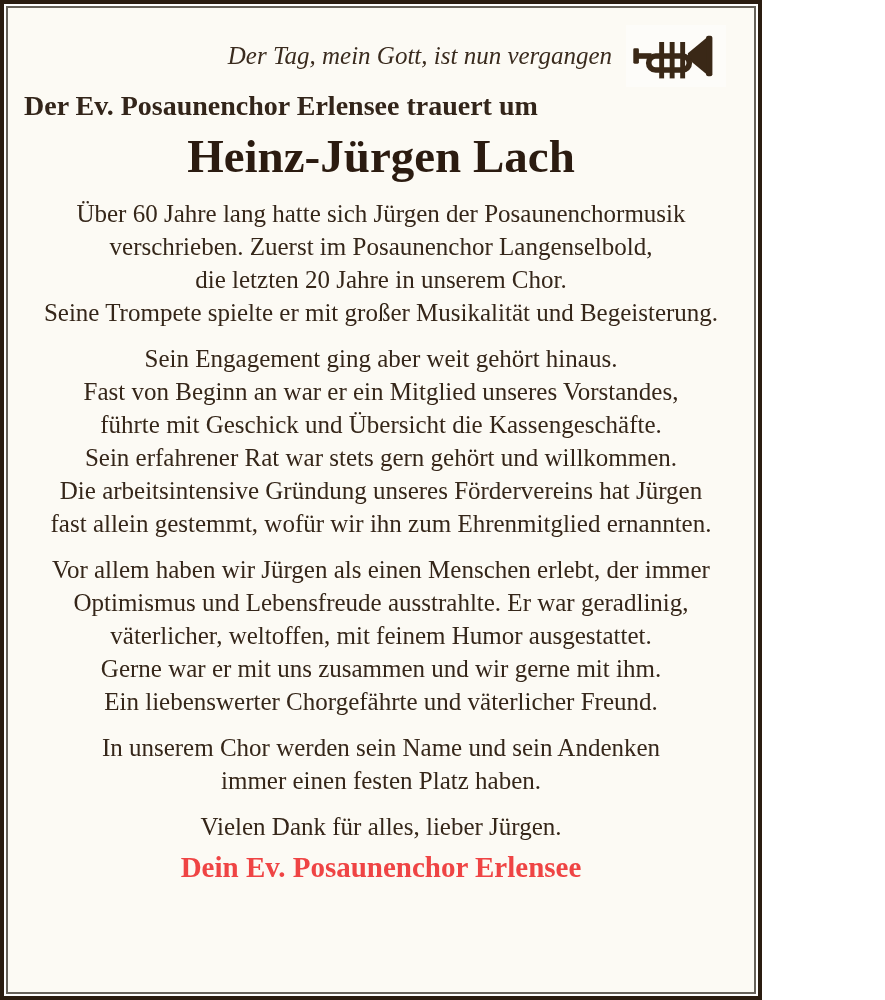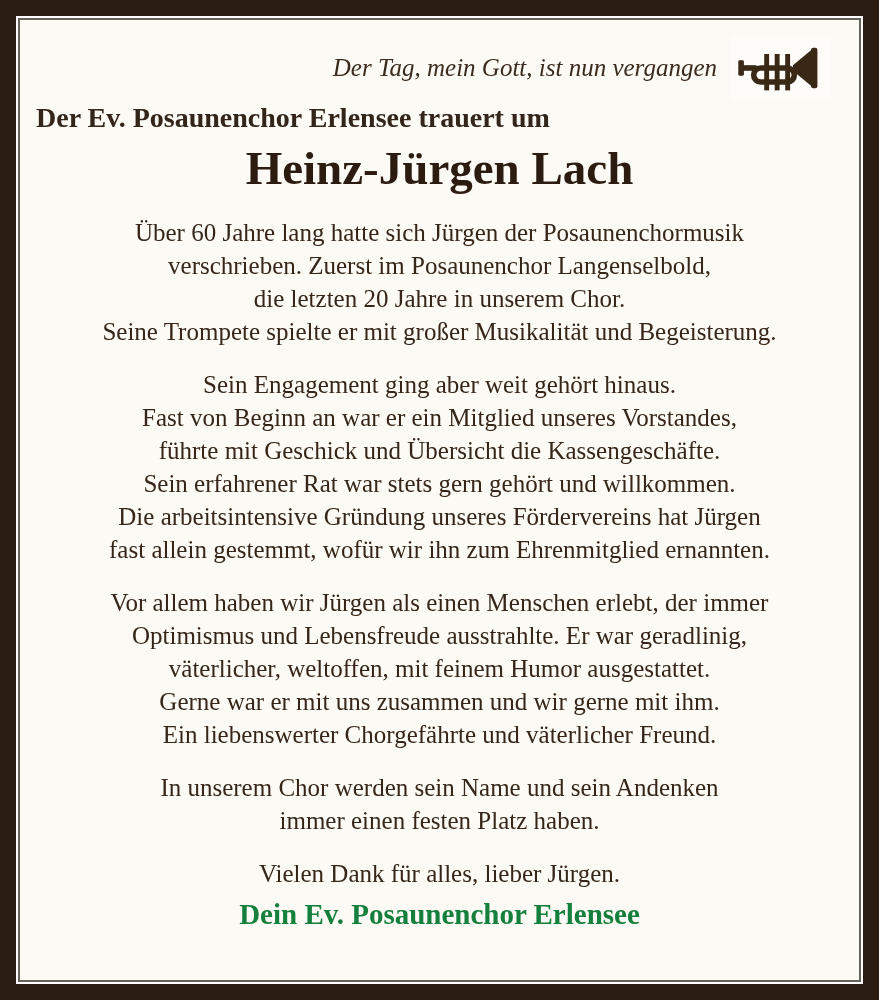--- a/index.html
+++ b/index.html
@@ -2,25 +2,25 @@
 <html><head>
 <meta charset="utf-8">
 <style>
   html, body {
     margin: 0;
     padding: 0;
     background: #ffffff;
   }
   .card {
     position: relative;
-    width: 879px;
+    width: 762px;
     height: 1000px;
     box-sizing: border-box;
     background: #2a1c10;           
-    padding: 16px;
+    padding: 4px;
     font-family: "Liberation Serif", "DejaVu Serif", serif;
   }
   .gap {
     width: 100%;
     height: 100%;
     box-sizing: border-box;
     background: #ffffff;           
     padding: 2px;
   }
   .content {
@@ -79,34 +79,34 @@
 
   .dates {
     margin-top: 2px;
     font-size: 30px;
     line-height: 38px;
     color: #33251a;
   }
   .dates .birth { margin-right: 26px; }
 
   .paragraphs { margin-top: 0; }
-  .para { margin-top: 20px; }
+  .para { margin-top: 13px; }
   .para .line {
     font-size: 25px;
     line-height: 33px;
     color: #352619;
     white-space: nowrap;
   }
 
   .signoff {
     margin-top: 7px;
     font-size: 29px;
     line-height: 34px;
     font-weight: bold;
-    color: #15803d;
+    color: #ef4444;
   }
 </style>
 </head>
 <body>
 
 <div class="card">
   <div class="gap">
     <div class="content">
 
       <div class="motto-row">

